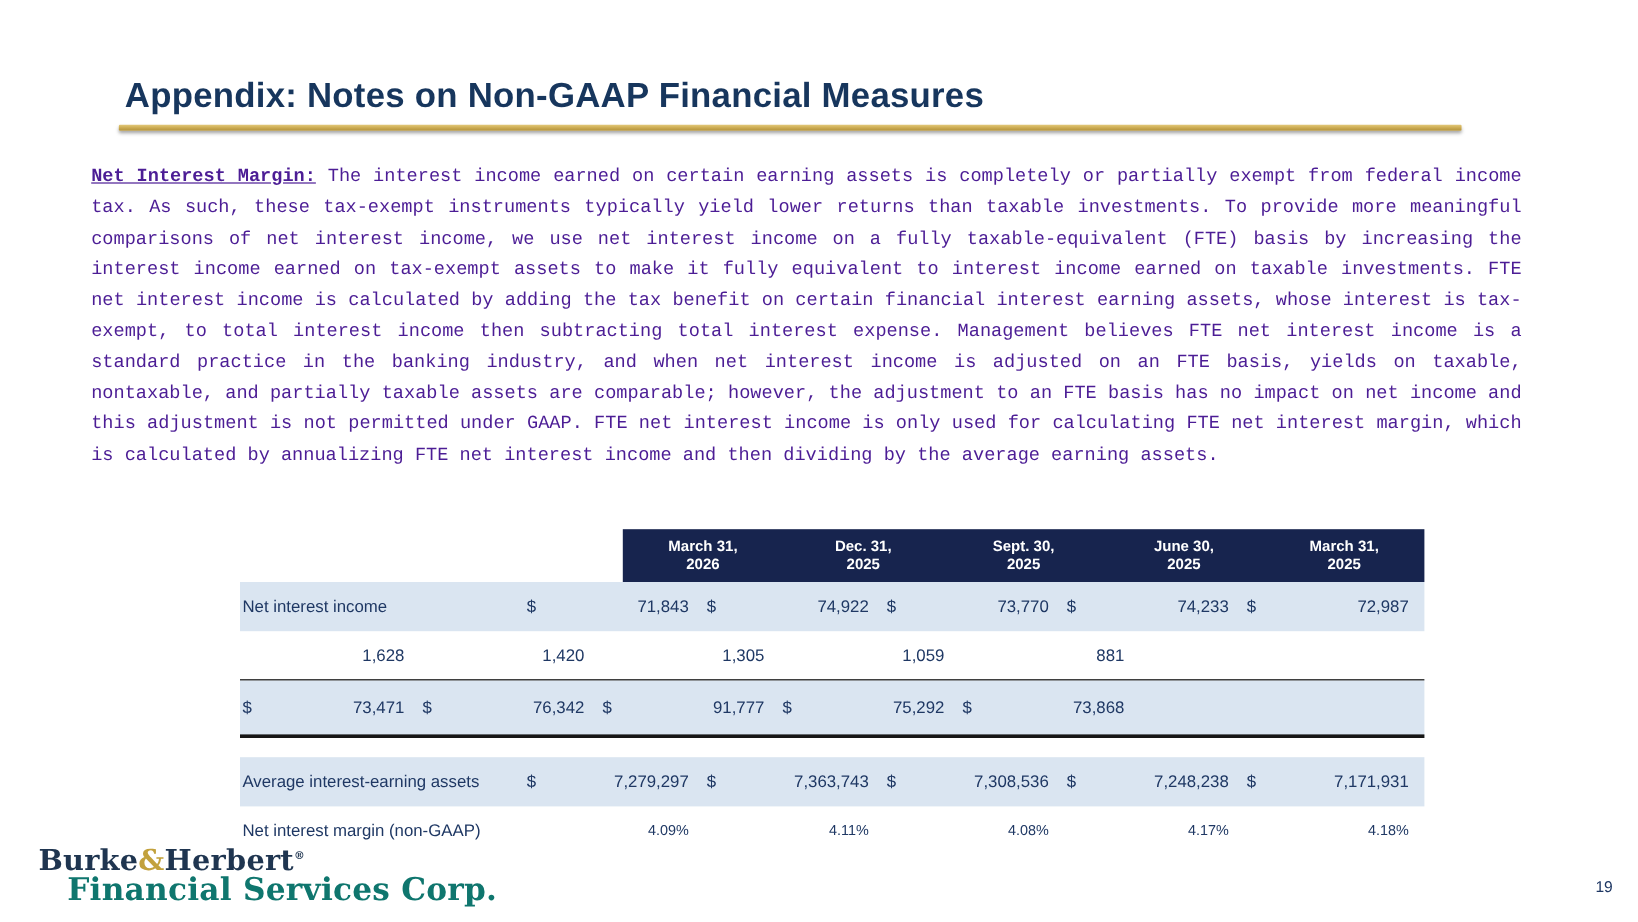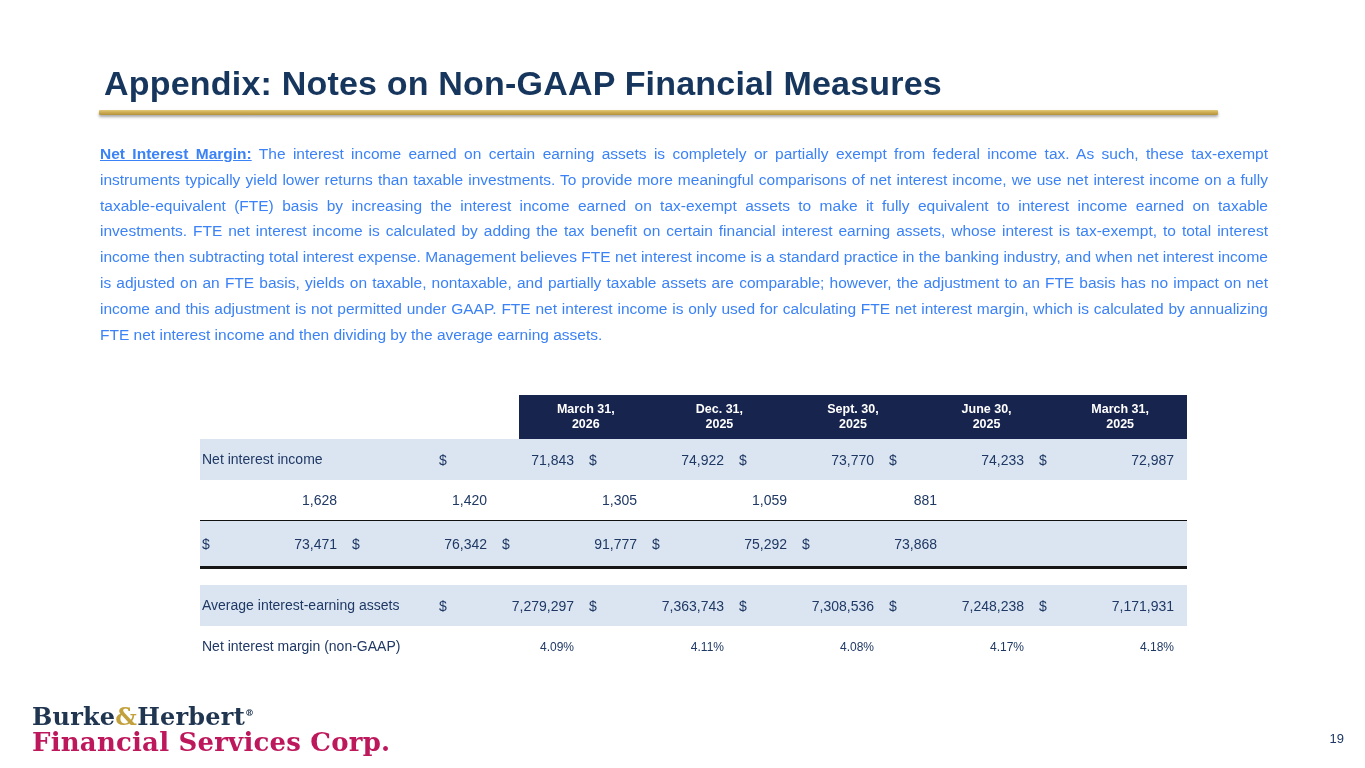--- a/index.html
+++ b/index.html
@@ -10,41 +10,42 @@
     position: relative;
     width: 1365px;
     height: 768px;
     background: #ffffff;
     overflow: hidden;
   }
 
   
   .title {
     margin: 64px 0 0 104px;
-    font-size: 34px;
+    font-size: 29px;
     font-weight: 700;
     color: #17365D;
     letter-spacing: 0.2px;
   }
   .gold-rule {
     margin: 7px 0 0 99px;
     width: 1119px;
     height: 5px;
     background: linear-gradient(to bottom, #E2C878 0%, #C9A84F 55%, #B2923C 100%);
     box-shadow: 0 2px 3px rgba(0,0,0,0.35);
     border-radius: 1px;
   }
 
   
   .body-text {
-    margin: 26px 97px 0 100px;
+    margin: 26px 97px 0 76px;
     font-size: 15.5px;
     line-height: 25.8px;
-    color: #3b82f6;
+    color: #4c1d95;
     text-align: justify;
+    font-family: Liberation Mono, monospace;
   }
   .body-lead {
     font-weight: 700;
     text-decoration: underline;
   }
 
   
   .fin-table {
     margin: 48px 0 0 200px;
     width: 987px;
@@ -103,21 +104,21 @@
     position: absolute;
     left: 32px;
     bottom: 12px;
     font-family: "DejaVu Serif", serif;
     font-weight: 700;
     line-height: 1.05;
   }
   .logo-l1 { font-size: 24px; color: #1F3550; letter-spacing: 0.2px; }
   .logo-l1 .gold { color: #C2A13C; }
   .logo-reg { font-size: 9px; vertical-align: super; color: #1F3550; }
-  .logo-l2 { font-size: 26px; color: #be185d; letter-spacing: 0.2px; }
+  .logo-l2 { font-size: 26px; color: #0f766e; letter-spacing: 0.2px; margin-left: 24px; }
 
   .pagenum {
     position: absolute;
     right: 21px;
     bottom: 22px;
     font-size: 13px;
     color: #1F3864;
   }
 </style>
 </head>

